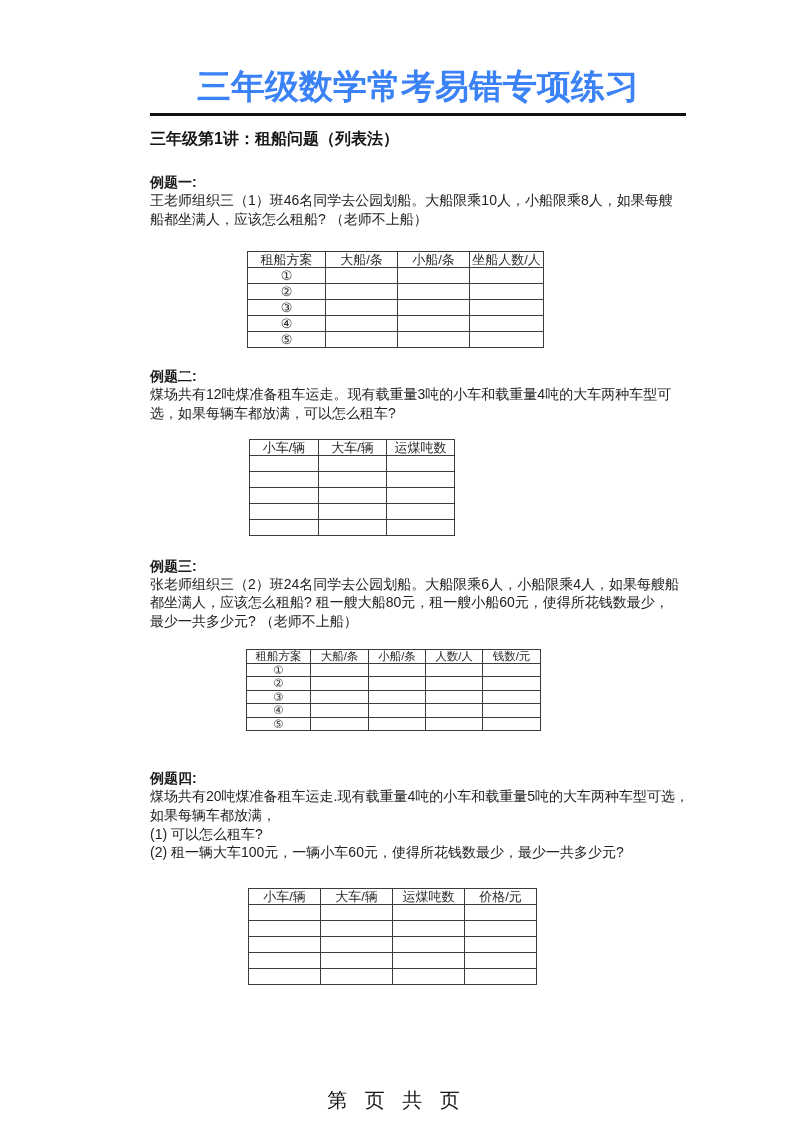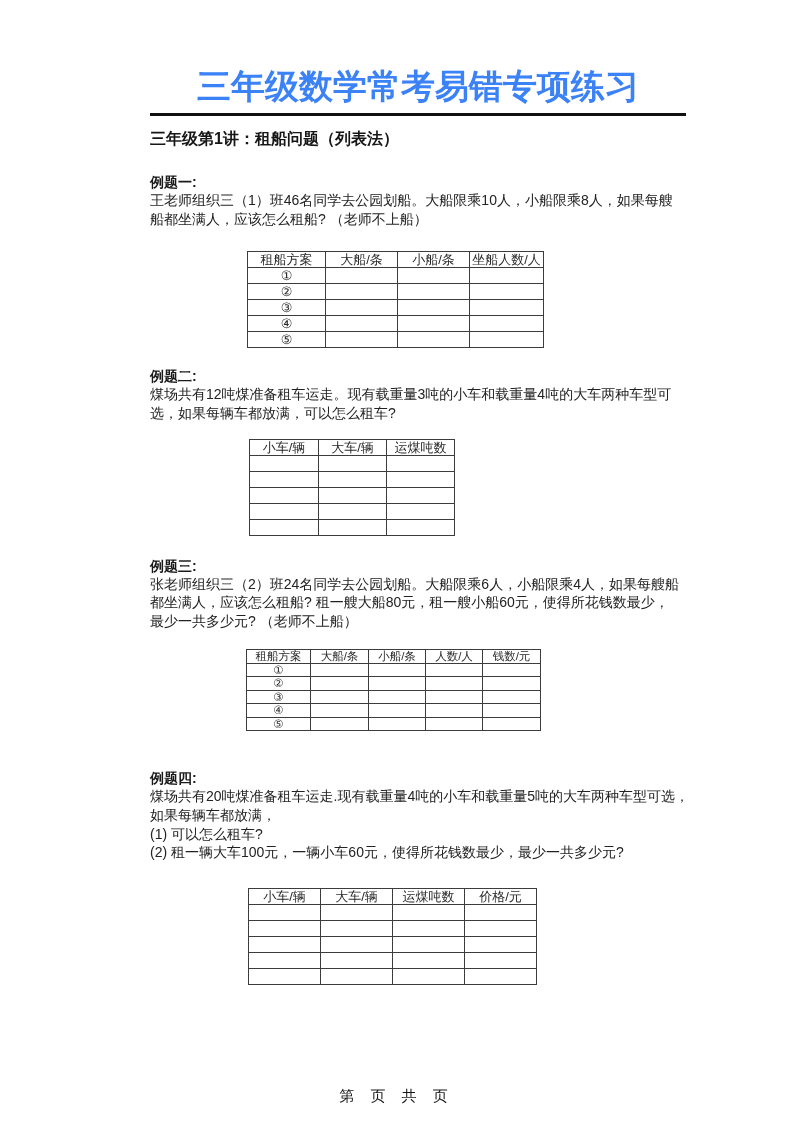--- a/index.html
+++ b/index.html
@@ -47,21 +47,21 @@
   .t-roomy th, .t-roomy td { height:15px; font-size:13px; line-height:15px; }
   .t-compact th, .t-compact td { height:12px; font-size:11.5px; line-height:12.5px; }
   .tbl-1 { margin:23px 0 0 97px; }
   .tbl-2 { margin:16px 0 0 99px; }
   .tbl-3 { margin:19px 0 0 96px; }
   .tbl-4 { margin:26px 0 0 98px; }
   .footer {
     position:absolute;
     left:0; top:1087px; width:793px;
     text-align:center;
-    font-size:15px;
+    font-size:20px;
     letter-spacing:6px;
     color:#161616;
   }
 </style>
 </head>
 <body>
 
 <div class="page">
   <div class="content">
 

